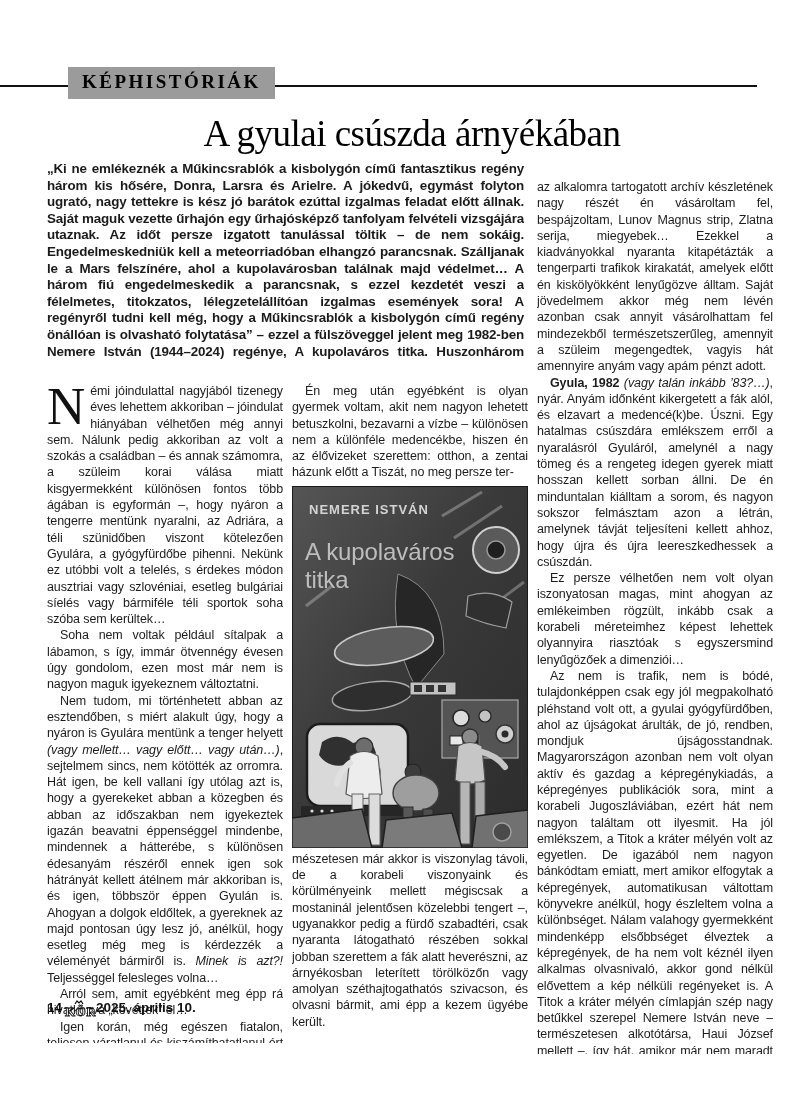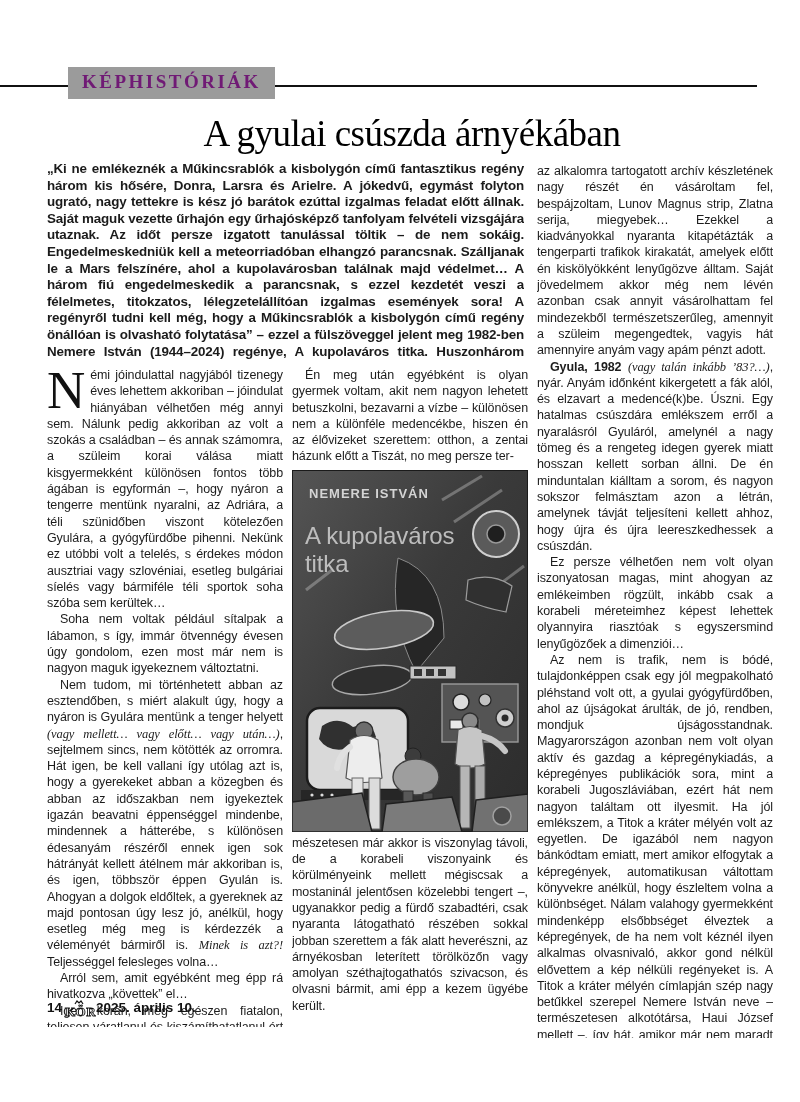--- a/index.html
+++ b/index.html
@@ -1,38 +1,38 @@
 <!DOCTYPE html>
 <html lang="hu"><head>
 <meta charset="utf-8">
 <style>
   html,body{margin:0;padding:0;background:#ffffff;}
   #page{position:relative;width:800px;height:1102px;background:#ffffff;overflow:hidden;
         font-family:"Liberation Sans",sans-serif;color:#1b1b1b;}
   
   #top-rule{position:absolute;left:0;top:85px;width:757px;height:0;border-top:2.5px solid #111;}
-  #kicker{position:absolute;left:68px;top:67px;z-index:2;background:#9b9b9b;color:#701a75;
+  #kicker{position:absolute;left:68px;top:67px;z-index:2;background:#9b9b9b;color:#000000;
           font-family:"Liberation Serif",serif;font-weight:700;font-size:19px;
           letter-spacing:2.5px;padding:4px 14px 6px 14px;}
   #title{position:absolute;left:0;top:100px;width:800px;text-align:center;margin:12px;
          font-family:"Liberation Serif",serif;font-weight:400;font-size:37px;
          letter-spacing:-0.5px;color:#000;}
   
   #lead{position:absolute;left:47px;top:161px;width:477px;height:200px;overflow:hidden;
         font-weight:700;font-size:13.4px;line-height:16.6px;text-align:justify;
         letter-spacing:-0.15px;hyphens:auto;}
   
   .col{position:absolute;width:236px;font-size:12.5px;line-height:16.3px;text-align:justify;
-       letter-spacing:-0.1px;color:#1c1c1c;hyphens:auto;overflow:hidden;}
+       letter-spacing:-0.1px;color:#1c1c1c;hyphens:auto;overflow:hidden;margin-top:16px;}
   .col p{margin:0;text-indent:13px;}
   .col p.noindent{text-indent:0;}
   #col-left{left:47px;top:367px;height:660px;}
   #col-middle{left:292px;top:367px;height:680px;}
   #col-right{left:537px;top:163px;height:875px;}
-  .run-i{font-style:italic;font-family:Liberation Serif, serif;}
+  .run-i{font-style:italic;}
   .run-b{font-weight:700;}
   #drop-cap{float:left;font-family:"Liberation Serif",serif;font-size:53px;line-height:42px;
             padding:2px 5px 0 0;color:#111;}
   
   #cover-fig{margin:5px 0 3px 0;width:236px;height:362px;}
   #cover-fig svg{display:block;}
   
   #footer{position:absolute;left:47px;top:1000px;display:flex;gap:0;
           font-weight:700;font-size:13.5px;color:#111;}
   #footer .logo{display:inline-block;}

